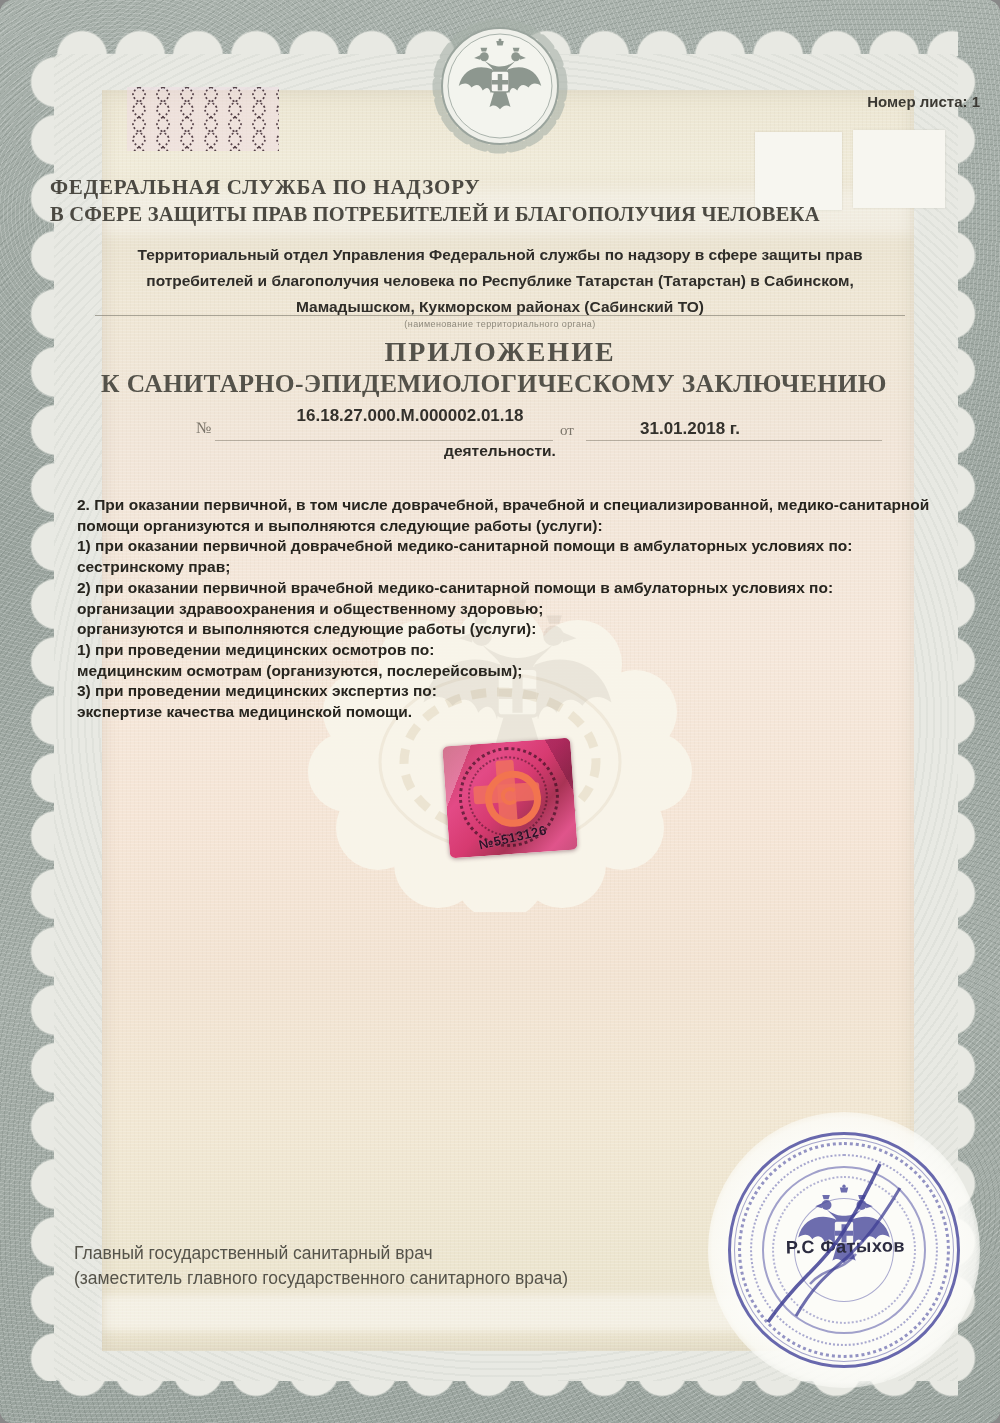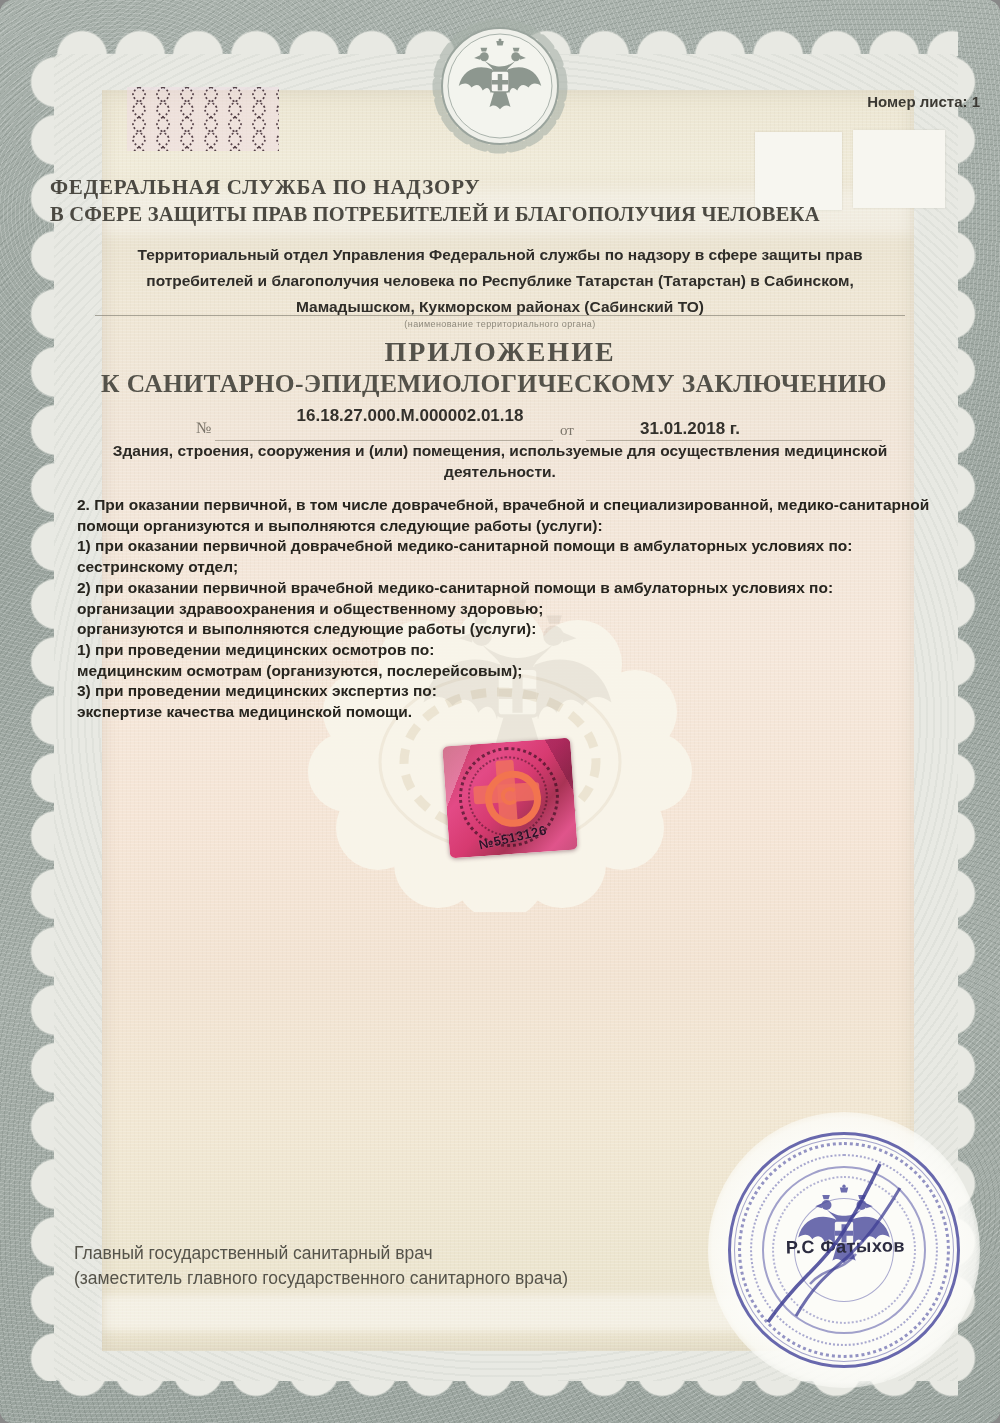--- a/index.html
+++ b/index.html
@@ -191,21 +191,20 @@
     <div class="abs t2">К САНИТАРНО-ЭПИДЕМИОЛОГИЧЕСКОМУ ЗАКЛЮЧЕНИЮ</div>
 
     <div class="abs num">16.18.27.000.М.000002.01.18</div>
     <div class="abs date">31.01.2018 г.</div>
     <div class="abs numlbl">№</div>
     <div class="abs fromlbl">от</div>
     <div class="abs ul1"></div>
     <div class="abs ul2"></div>
 
     <div class="abs obj">
-        <div>Здания, строения, сооружения и (или) помещения, используемые для осуществления медицинской</div>
         <div>деятельности.</div>
       </div>
 
     <svg class="abs wm-rosette" viewBox="0 0 400 300">
       <g fill="#f9f6eb" opacity=".92">
         <ellipse cx="200" cy="150" rx="155" ry="112"></ellipse>
         <circle cx="200" cy="38" r="46"></circle>
           <circle cx="278" cy="52" r="44"></circle>
           <circle cx="335" cy="100" r="42"></circle>
         <circle cx="352" cy="160" r="40"></circle>
@@ -222,21 +221,21 @@
       <ellipse cx="200" cy="150" rx="120" ry="88" fill="none" stroke="#e8decb" stroke-width="3" opacity=".5"></ellipse>
     </svg>
     <svg class="abs wm-eagle" viewBox="0 0 120 110">
       <use href="#eagle"></use>
     </svg>
 
     <div class="abs bodytext">
         <div>2. При оказании первичной, в том числе доврачебной, врачебной и специализированной, медико-санитарной</div>
         <div>помощи организуются и выполняются следующие работы (услуги):</div>
         <div>1) при оказании первичной доврачебной медико-санитарной помощи в амбулаторных условиях по:</div>
-        <div>сестринскому отдел;</div>
+        <div>сестринскому прав;</div>
         <div>2) при оказании первичной врачебной медико-санитарной помощи в амбулаторных условиях по:</div>
         <div>организации здравоохранения и общественному здоровью;</div>
         <div>организуются и выполняются следующие работы (услуги):</div>
         <div>1) при проведении медицинских осмотров по:</div>
         <div>медицинским осмотрам (организуются, послерейсовым);</div>
         <div>3) при проведении медицинских экспертиз по:</div>
         <div>экспертизе качества медицинской помощи.</div>
       </div>
 
     <div class="abs holo">

